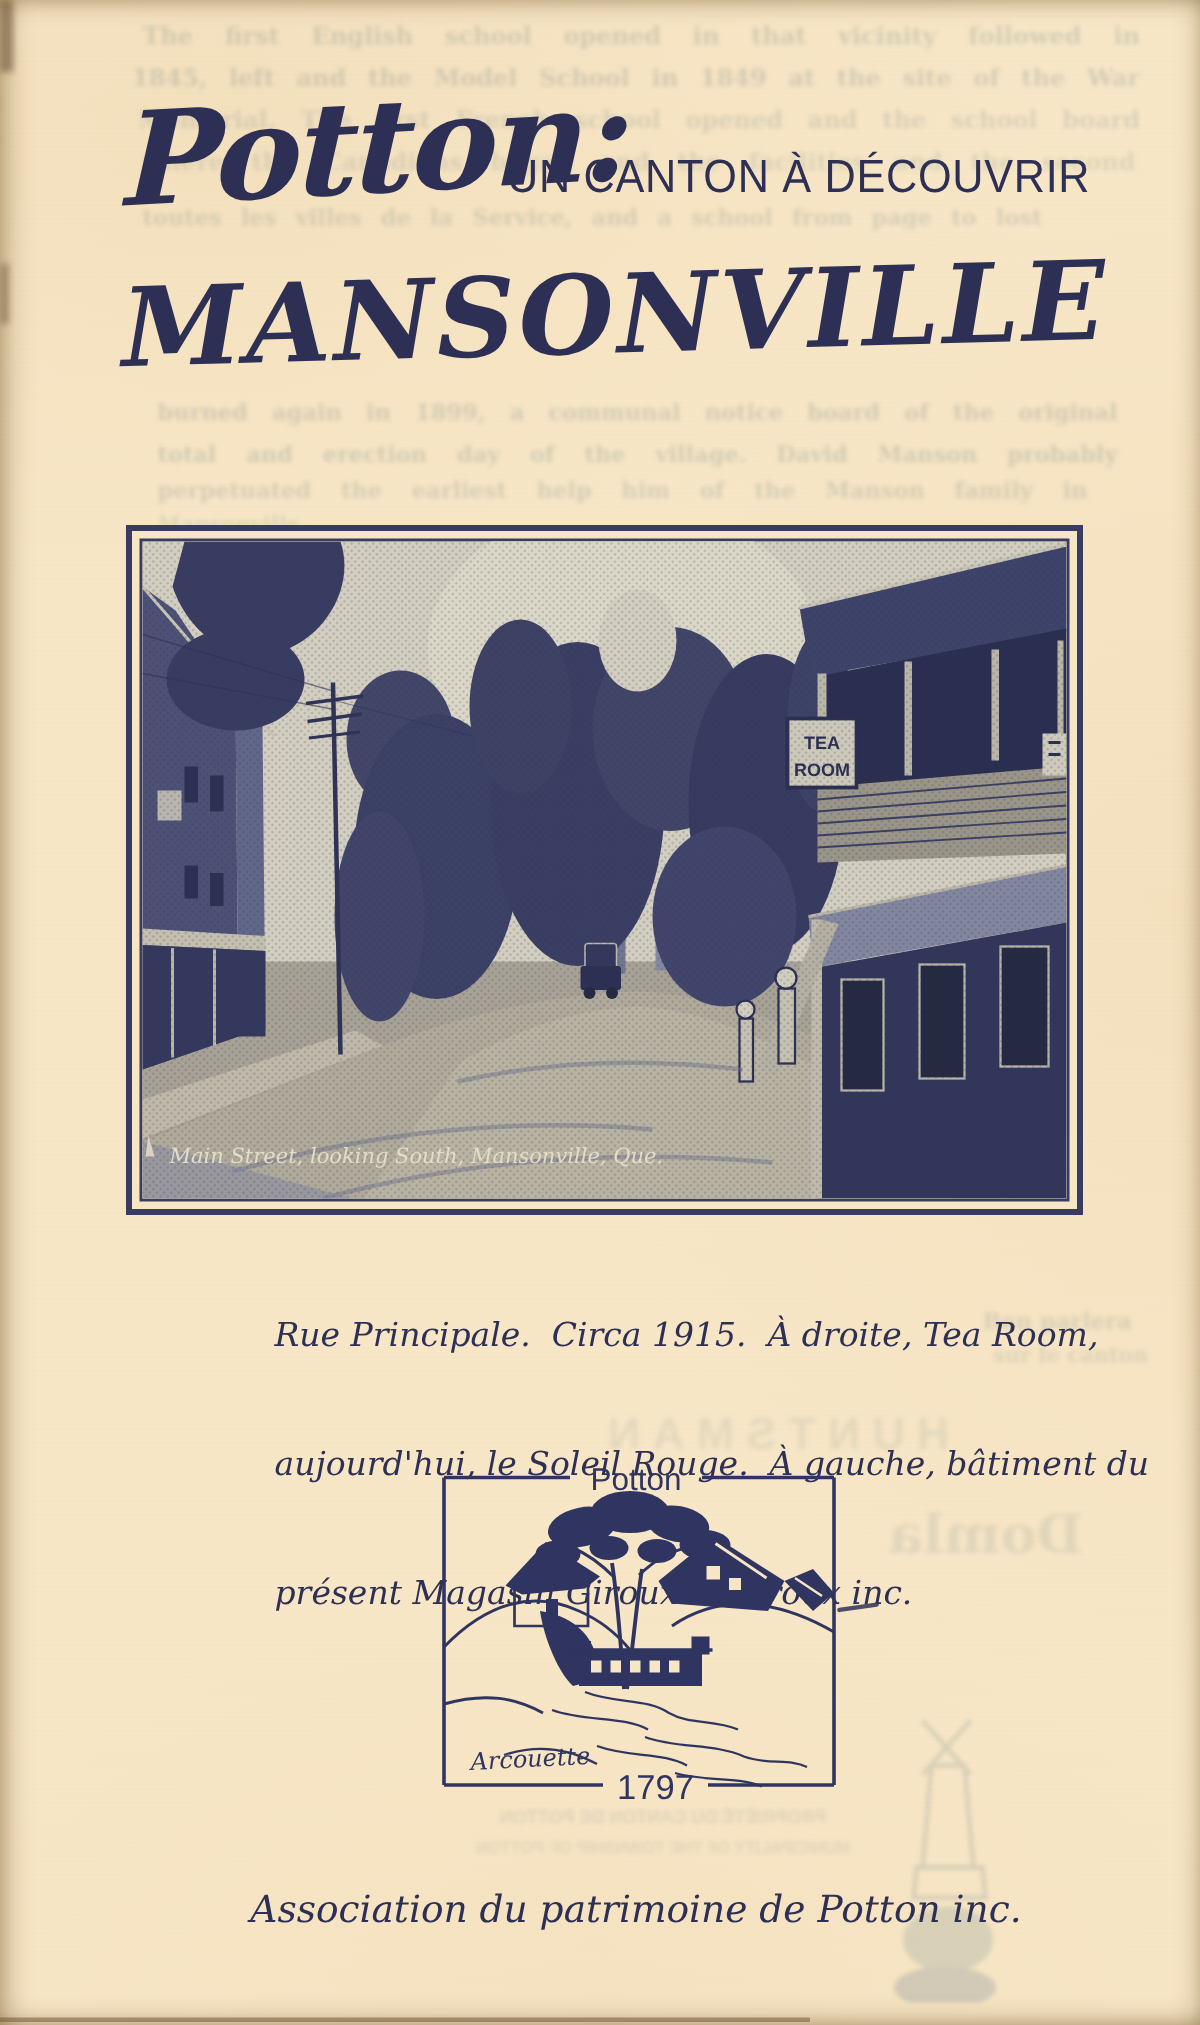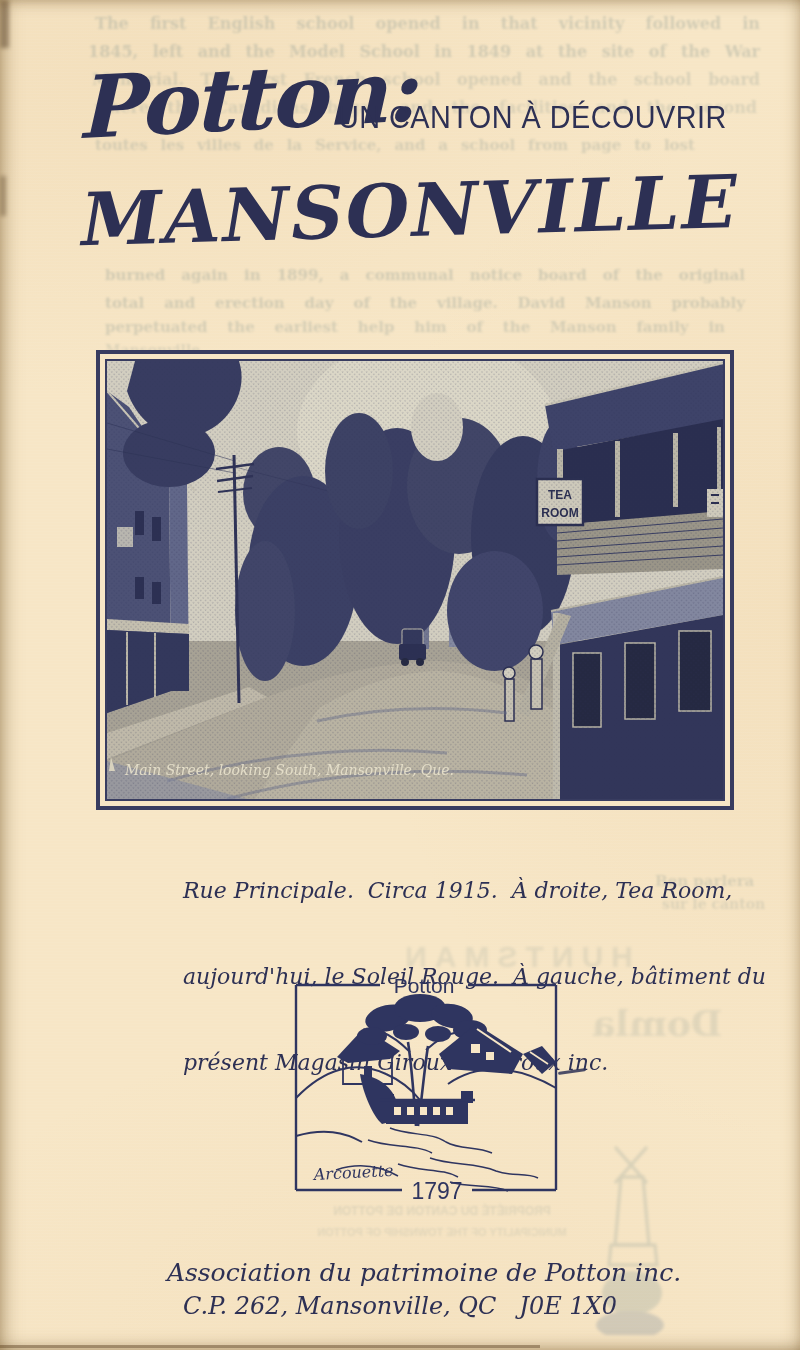--- a/index.html
+++ b/index.html
@@ -29,21 +29,21 @@
     font:italic bold 73px/1 "DejaVu Serif",serif;letter-spacing:2px;
     transform:rotate(-1.6deg);z-index:10;}
   
   .ghost{position:absolute;color:#95a096;font-family:"DejaVu Serif",serif;
     font-weight:bold;filter:blur(1.3px);opacity:.36;white-space:pre;z-index:2;}
   .ghost.j{text-align:justify;text-align-last:justify;white-space:normal;word-spacing:4px;}
   .ghost.mirror{transform:scaleX(-1);}
   .ghost.sans{font-family:"Liberation Sans",sans-serif;}
   
   .photo-frame{left:84px;top:350px;width:620px;height:442px;z-index:10;
-    border:4px solid #383c60;padding:5px;background:#f7e6c6;margin-left:12px;}
+    border:4px solid #383c60;padding:5px;background:#f7e6c6;}
   .photo-inner{width:100%;height:100%;border:2px solid #383c60;box-sizing:border-box;}
   .photo-inner svg{display:block;width:100%;height:100%;}
   
   .caption{left:183px;top:820px;width:500px;z-index:10;
     font:italic 22px/1.3 "DejaVu Serif",serif;color:#2d3054;white-space:pre;}
   
   .logo-box{left:280px;top:956px;width:284px;height:252px;z-index:10;}
   .logo-box svg{display:block;width:100%;height:100%;overflow:visible;}
   
   .footer1{left:0;top:1258px;width:800px;text-align:center;
@@ -303,19 +303,18 @@
         <path d="M150 202 C172 210 196 206 216 215 C232 221 246 216 258 222"></path>
         <path d="M118 208 C140 216 162 212 178 221"></path>
         <path d="M170 226 C190 232 212 228 228 235"></path>
         <path d="M56 214 C80 206 100 210 118 220"></path>
       </g>
       <text x="34" y="224" font-family="DejaVu Serif, serif" font-style="italic" font-size="16" fill="#2f3560" transform="rotate(-3 34 224)">Arcouette</text>
     </svg>
   </div>
 
   <div class="abs footer1">Association du patrimoine de Potton inc.</div>
-  <div class="abs footer2">C.P. 262, Mansonville, QC   J0E 1X0</div>
 
   <div class="abs pen-mark"></div>
   <div class="abs edge-spot" style="left:0;top:0;width:9px;height:48px;opacity:.5;"></div>
   <div class="abs edge-spot" style="left:0;top:176px;width:6px;height:40px;opacity:.4;"></div>
   <div class="abs bottom-line"></div>
 </div>
 
 </body></html>

